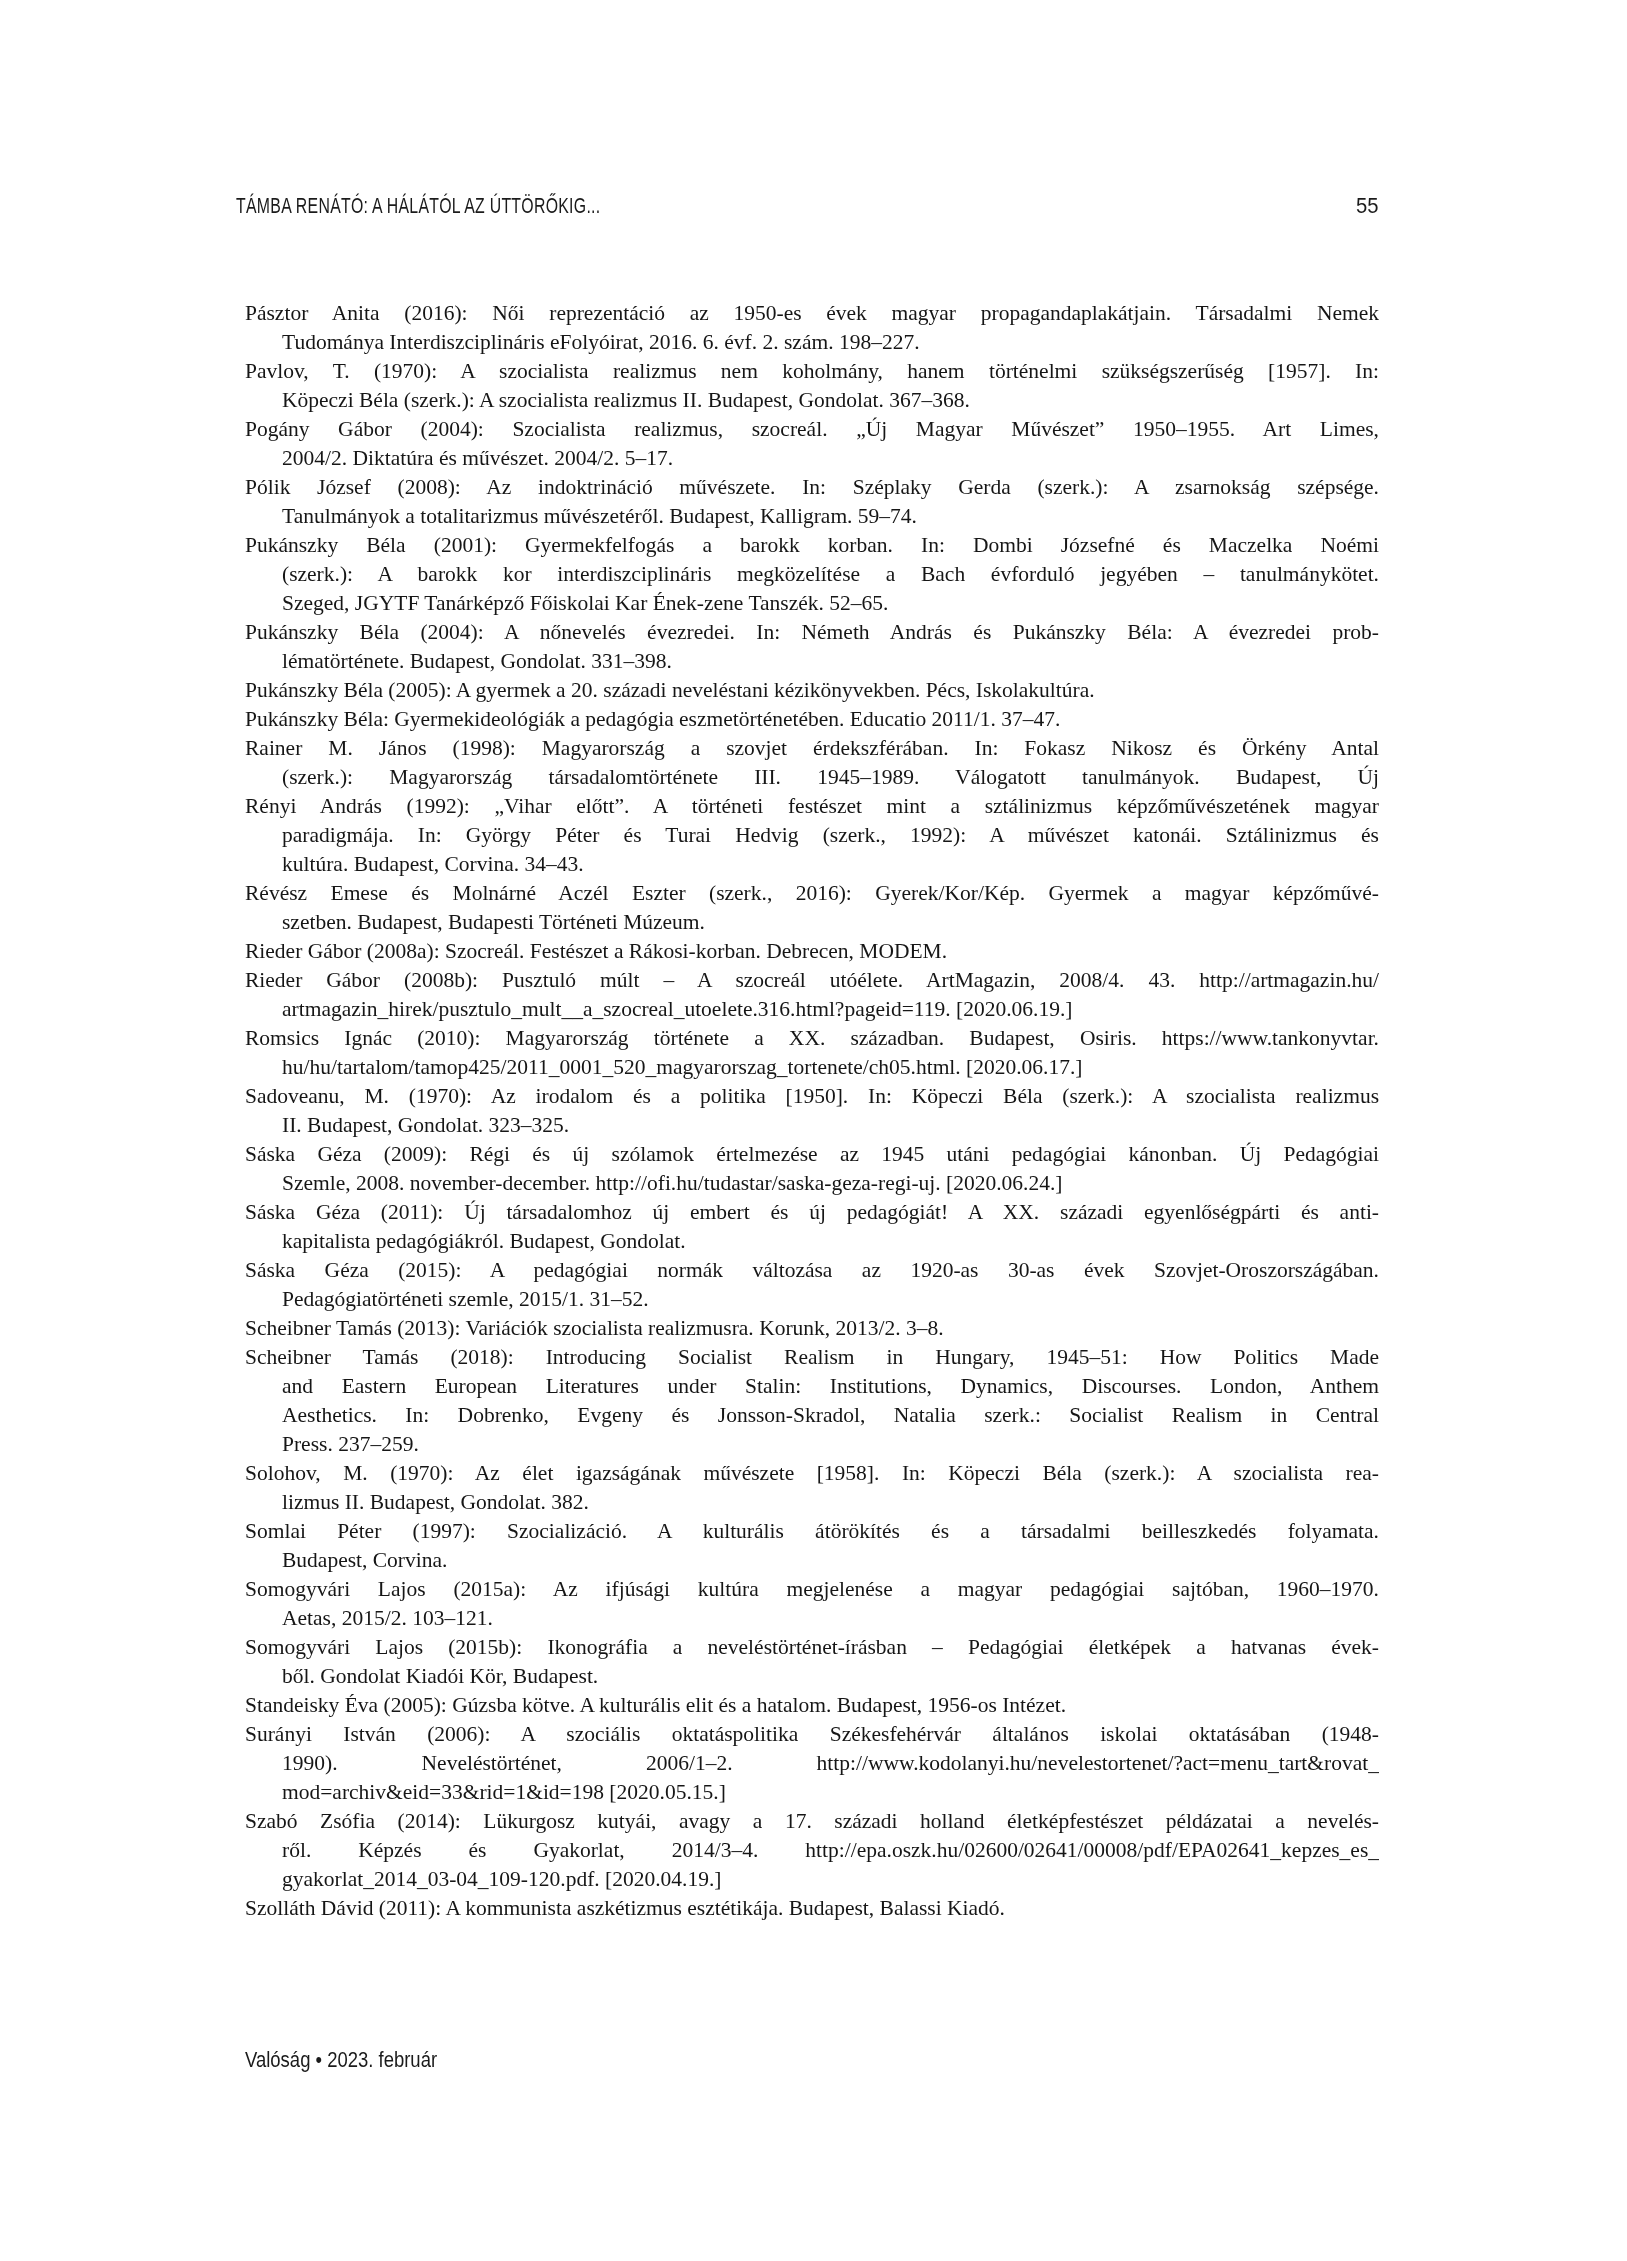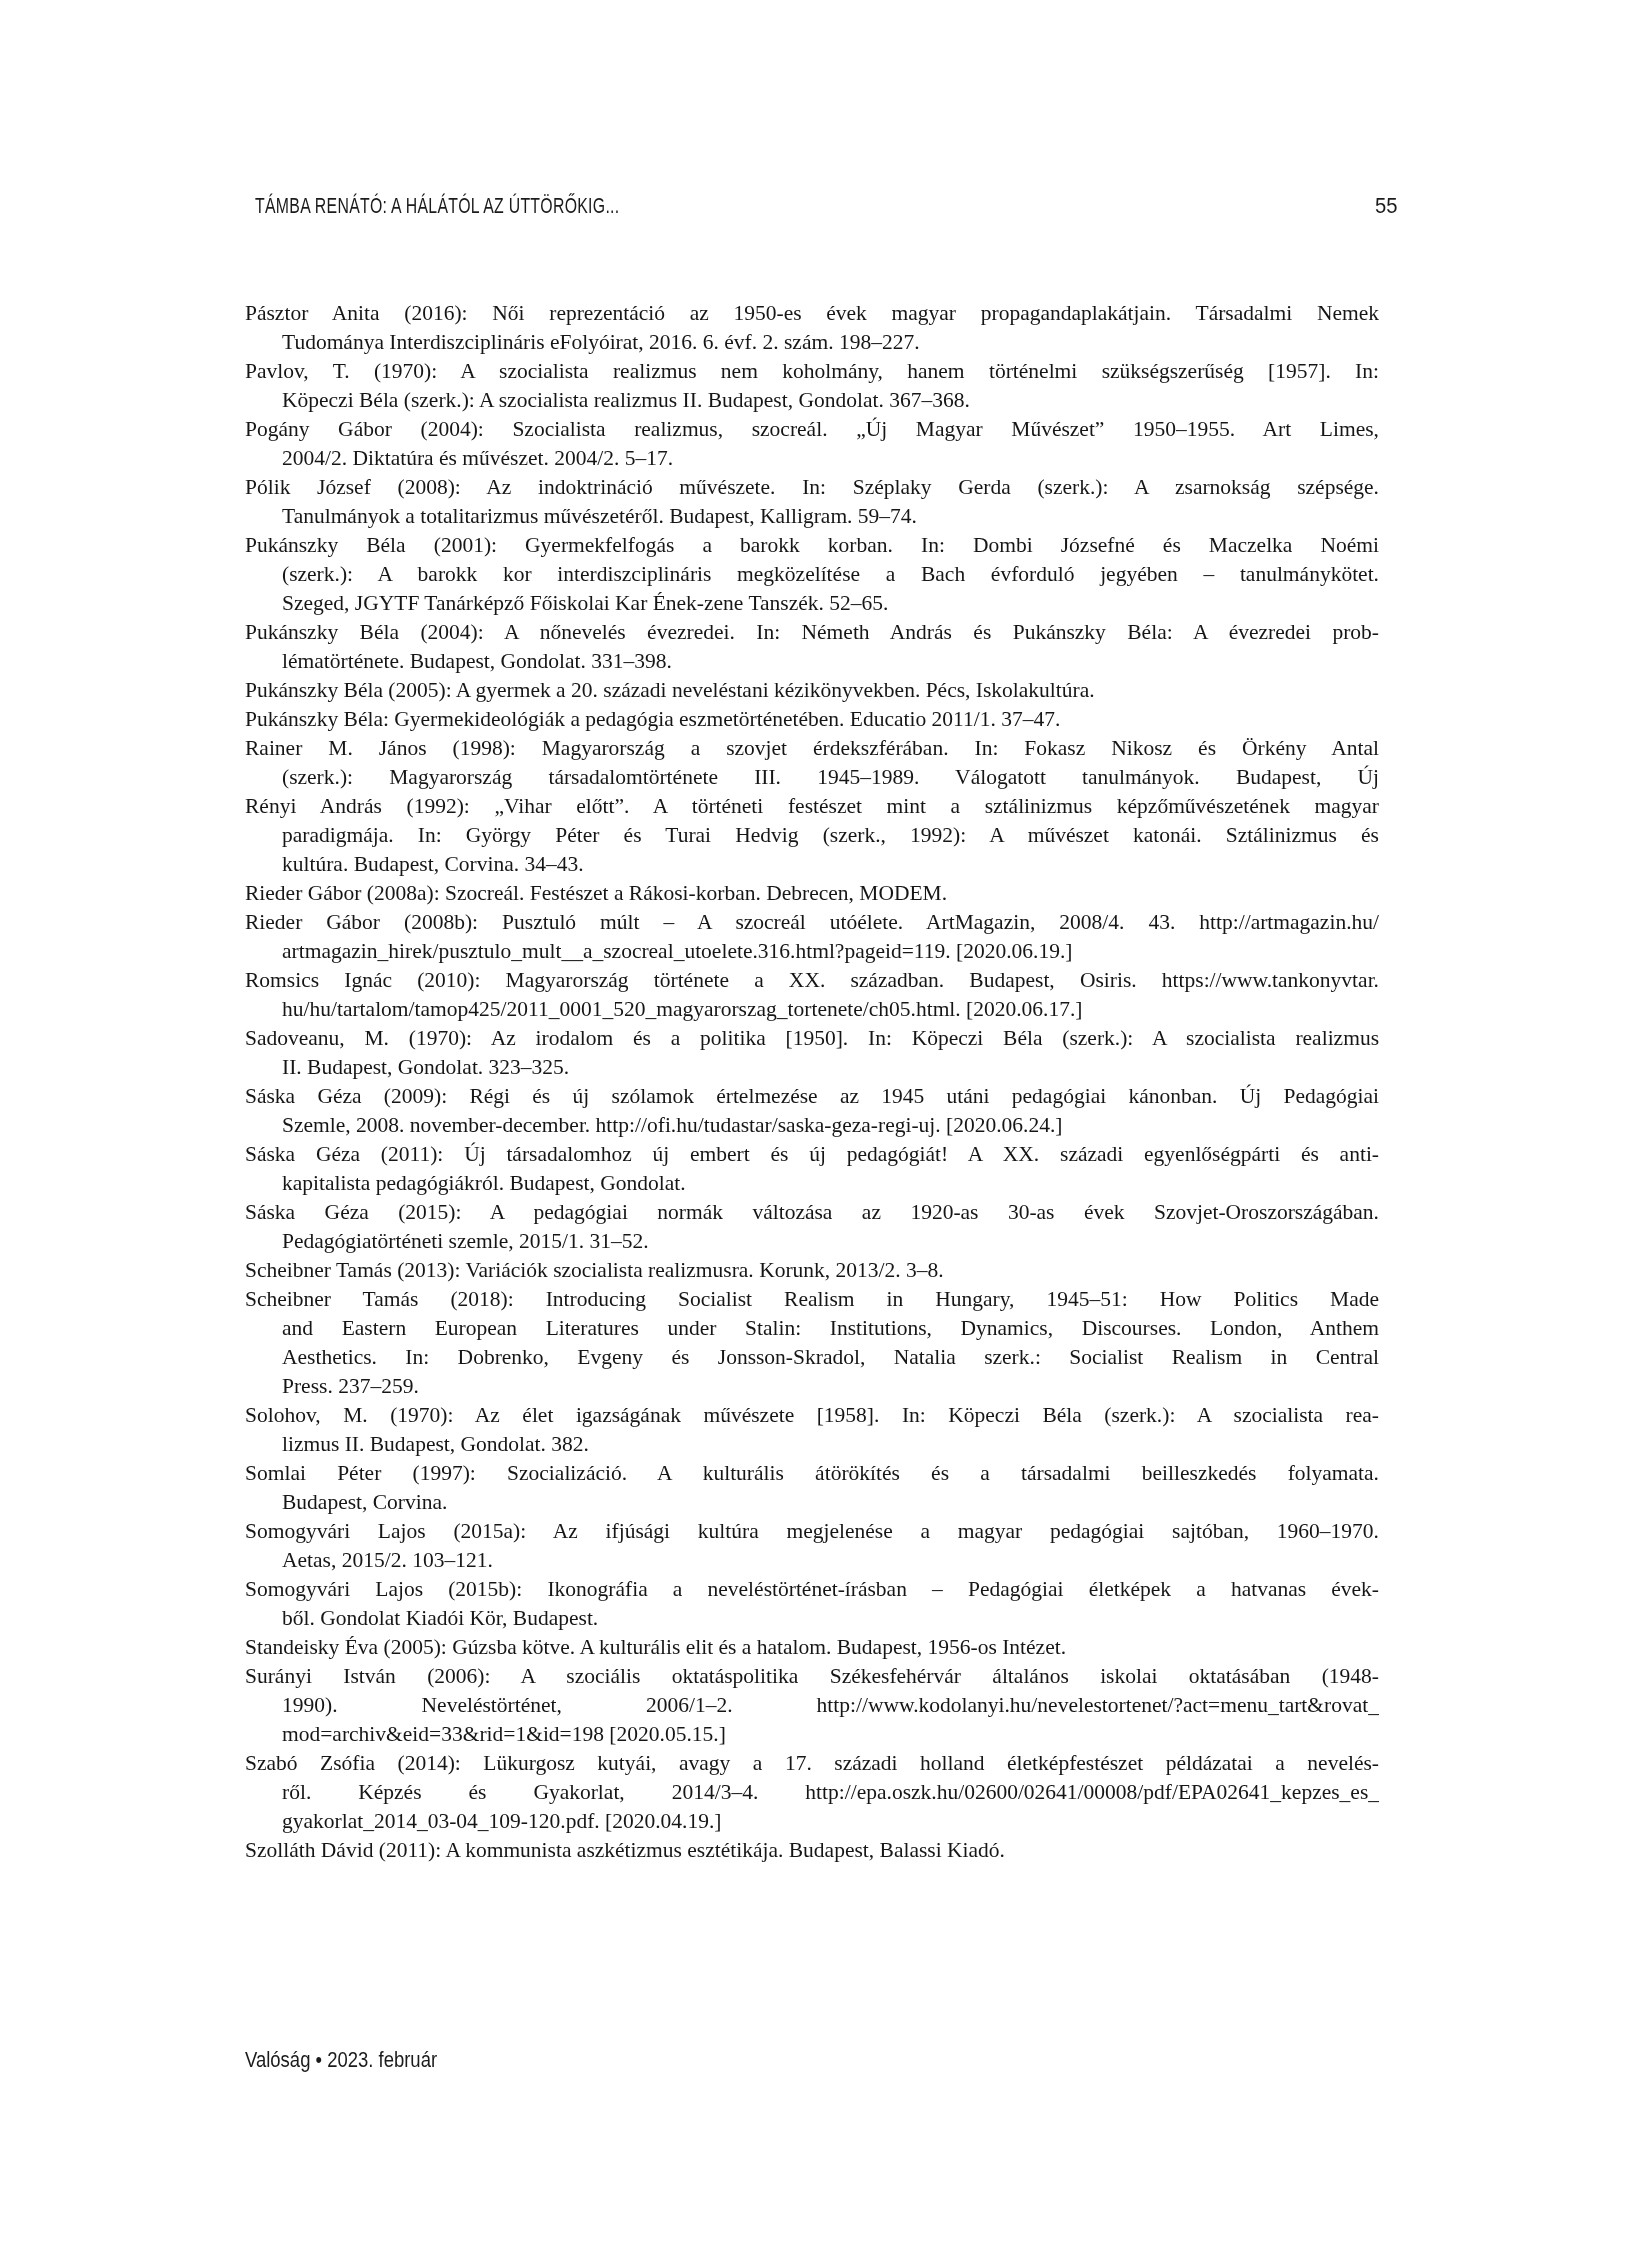--- a/index.html
+++ b/index.html
@@ -7,21 +7,21 @@
     width: 1628px; height: 2261px;
     background: #ffffff;
     position: relative;
     font-family: "Liberation Serif", serif;
     color: #141414;
     overflow: hidden;
   }
   .page { position: absolute; inset: 0; background: #ffffff; }
 
   .running-header {
-    position: absolute; left: 255px; top: 193px; width: 1142px;
+    position: absolute; left: 236px; top: 193px; width: 1142px;
     display: flex; justify-content: space-between; align-items: flex-start;
     font-family: "Liberation Sans", sans-serif;
     font-size: 22px; line-height: 26px; color: #1b1b1b;
   }
   .header-title {
     transform: scaleX(0.72); transform-origin: left center;
     white-space: nowrap; letter-spacing: 0.4px;
   }
   .page-number {
     transform: scaleX(0.92); transform-origin: right center;
@@ -94,20 +94,24 @@
       <div class="ref">
         <div class="line j"><span>Rainer M. János (1998): Magyarország a szovjet érdekszférában. In: Fokasz Nikosz és Örkény Antal</span></div>
         <div class="line cont j"><span>(szerk.): </span><span class="it">Magyarország társadalomtörténete III. 1945–1989. Válogatott tanulmányok.</span><span> Budapest, Új</span></div>
       </div>
       <div class="ref">
         <div class="line j"><span>Rényi András (1992): „Vihar előtt”. A történeti festészet mint a sztálinizmus képzőművészetének magyar</span></div>
         <div class="line cont j"><span>paradigmája. In: György Péter és Turai Hedvig (szerk., 1992): </span><span class="it">A művészet katonái. Sztálinizmus és</span></div>
         <div class="line cont"><span class="it">kultúra.</span><span> Budapest, Corvina. 34–43.</span></div>
       </div>
       <div class="ref">
+        <div class="line j"><span>Révész Emese és Molnárné Aczél Eszter (szerk., 2016): </span><span class="it">Gyerek/Kor/Kép. Gyermek a magyar képzőművé-</span></div>
+        <div class="line cont"><span class="it">szetben.</span><span> Budapest, Budapesti Történeti Múzeum.</span></div>
+      </div>
+      <div class="ref">
         <div class="line"><span>Rieder Gábor (2008a): </span><span class="it">Szocreál. Festészet a Rákosi-korban.</span><span> Debrecen, MODEM.</span></div>
       </div>
       <div class="ref">
         <div class="line j"><span>Rieder Gábor (2008b): Pusztuló múlt – A szocreál utóélete. </span><span class="it">ArtMagazin,</span><span> 2008/4. 43. http://artmagazin.hu/</span></div>
         <div class="line cont"><span>artmagazin_hirek/pusztulo_mult__a_szocreal_utoelete.316.html?pageid=119. [2020.06.19.]</span></div>
       </div>
       <div class="ref">
         <div class="line j"><span>Romsics Ignác (2010): Magyarország története a XX. században. Budapest, Osiris. https://www.tankonyvtar.</span></div>
         <div class="line cont"><span>hu/hu/tartalom/tamop425/2011_0001_520_magyarorszag_tortenete/ch05.html. [2020.06.17.]</span></div>
       </div>

